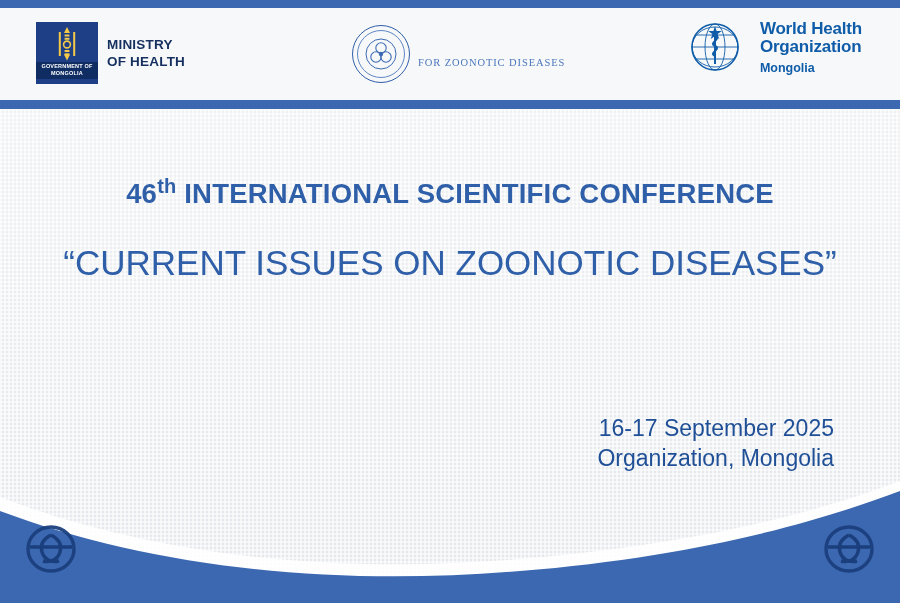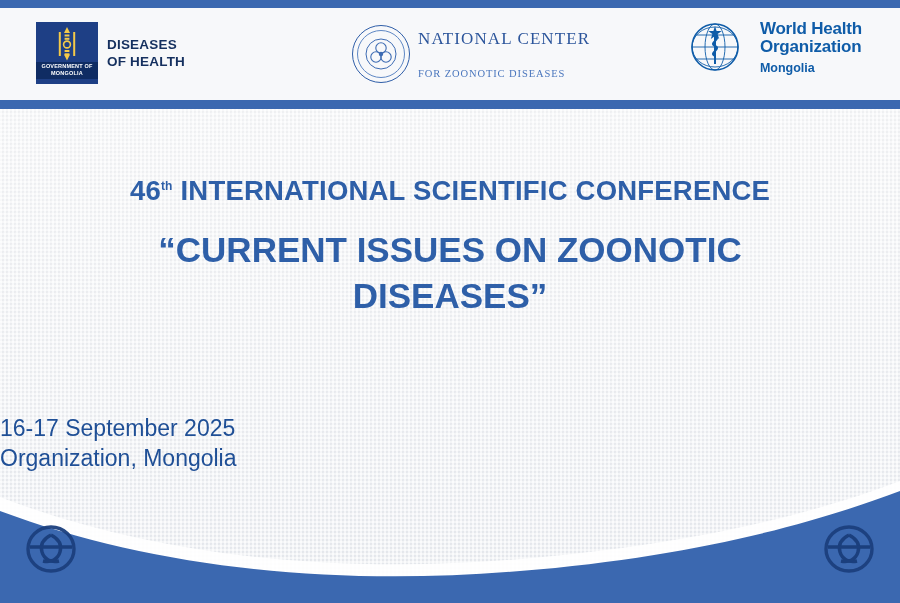--- a/index.html
+++ b/index.html
@@ -176,38 +176,38 @@
     text-align: center;
   }
   .line-1 {
     color: #2e5fa8;
     font-size: 27.5px;
     font-weight: bold;
     letter-spacing: 0.2px;
     white-space: nowrap;
   }
   .line-1 sup {
-    font-size: 12px;
+    font-size: 20px;
     vertical-align: super;
   }
   .line-2 {
     color: #2e5fa8;
     font-size: 35px;
-    font-weight: bold;
+    font-weight: normal;
     line-height: 46px;
-    margin-top: 20px;
+    margin-top: 30px;
     padding: 0 61px;
   }
 
   .date-block {
     position: absolute;
     top: 413px;
     left: 0;
     width: 834px;
-    text-align: left;
+    text-align: right;
     color: #1f4f96;
     font-size: 23px;
     line-height: 30px;
   }
 
   
   .wave {
     position: absolute;
     left: 0; bottom: 0;
     width: 900px;
@@ -248,39 +248,38 @@
             <polygon points="13,34.5 16,28.5 10,28.5"></polygon>
           </g>
         </svg>
       </div>
       <div class="moh-emblem-text">
         <span>GOVERNMENT OF</span><br>
         <span>MONGOLIA</span>
       </div>
     </div>
     <div class="moh-label">
-      <div>DISEASES</div>
+      <div>MINISTRY</div>
       <div>OF HEALTH</div>
     </div>
   </div>
 
   <div class="logo-nczd">
     <div class="nczd-seal">
       <svg viewBox="0 0 56 56" width="56" height="56" aria-hidden="true">
         <circle cx="28" cy="28" r="15" fill="none" stroke="#3d6bb3" stroke-width="1"></circle>
         <g stroke="#3d6bb3" stroke-width="1.1" fill="none">
           <circle cx="28" cy="22" r="5.2"></circle>
           <circle cx="23" cy="31" r="5.2"></circle>
           <circle cx="33" cy="31" r="5.2"></circle>
         </g>
         <circle cx="28" cy="28" r="2.2" fill="#3d6bb3"></circle>
       </svg>
     </div>
     <div class="nczd-text">
-      <div class="nczd-line1">NATIONAL CENTER</div>
       <div class="nczd-line2">FOR ZOONOTIC DISEASES</div>
     </div>
   </div>
 
   <div class="logo-who">
     <div class="who-emblem">
       <svg viewBox="0 0 50 50" width="50" height="50" aria-hidden="true">
         <circle cx="25" cy="25" r="23" fill="none" stroke="#0f5ca8" stroke-width="1.6"></circle>
         <g stroke="#0f5ca8" stroke-width="0.9" fill="none">
           <ellipse cx="25" cy="25" rx="10" ry="23"></ellipse>

